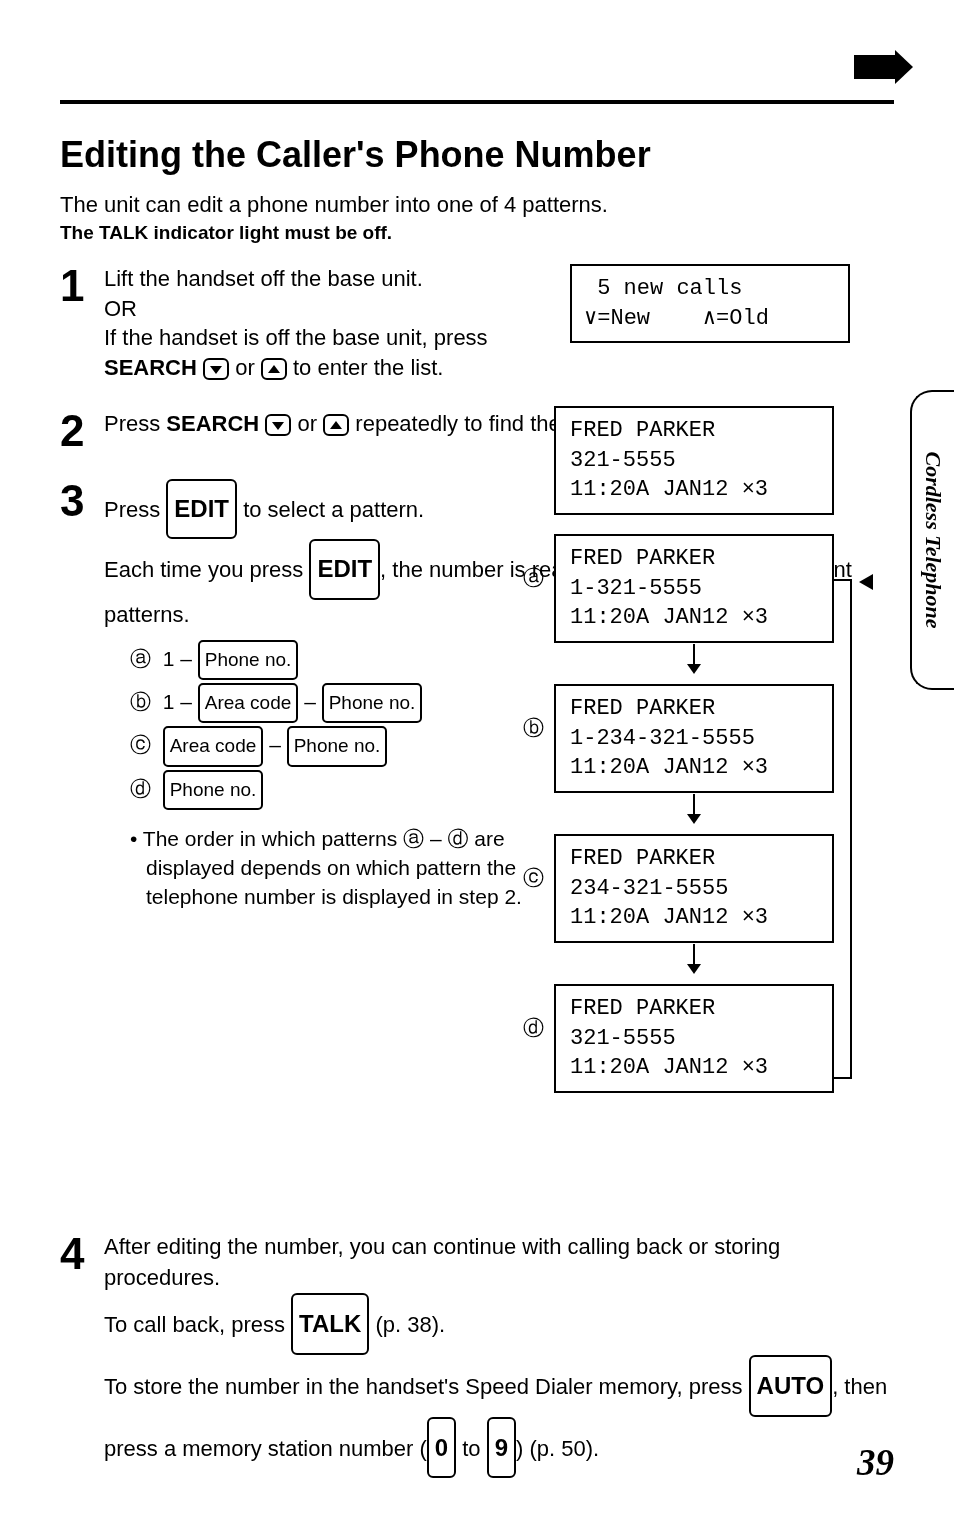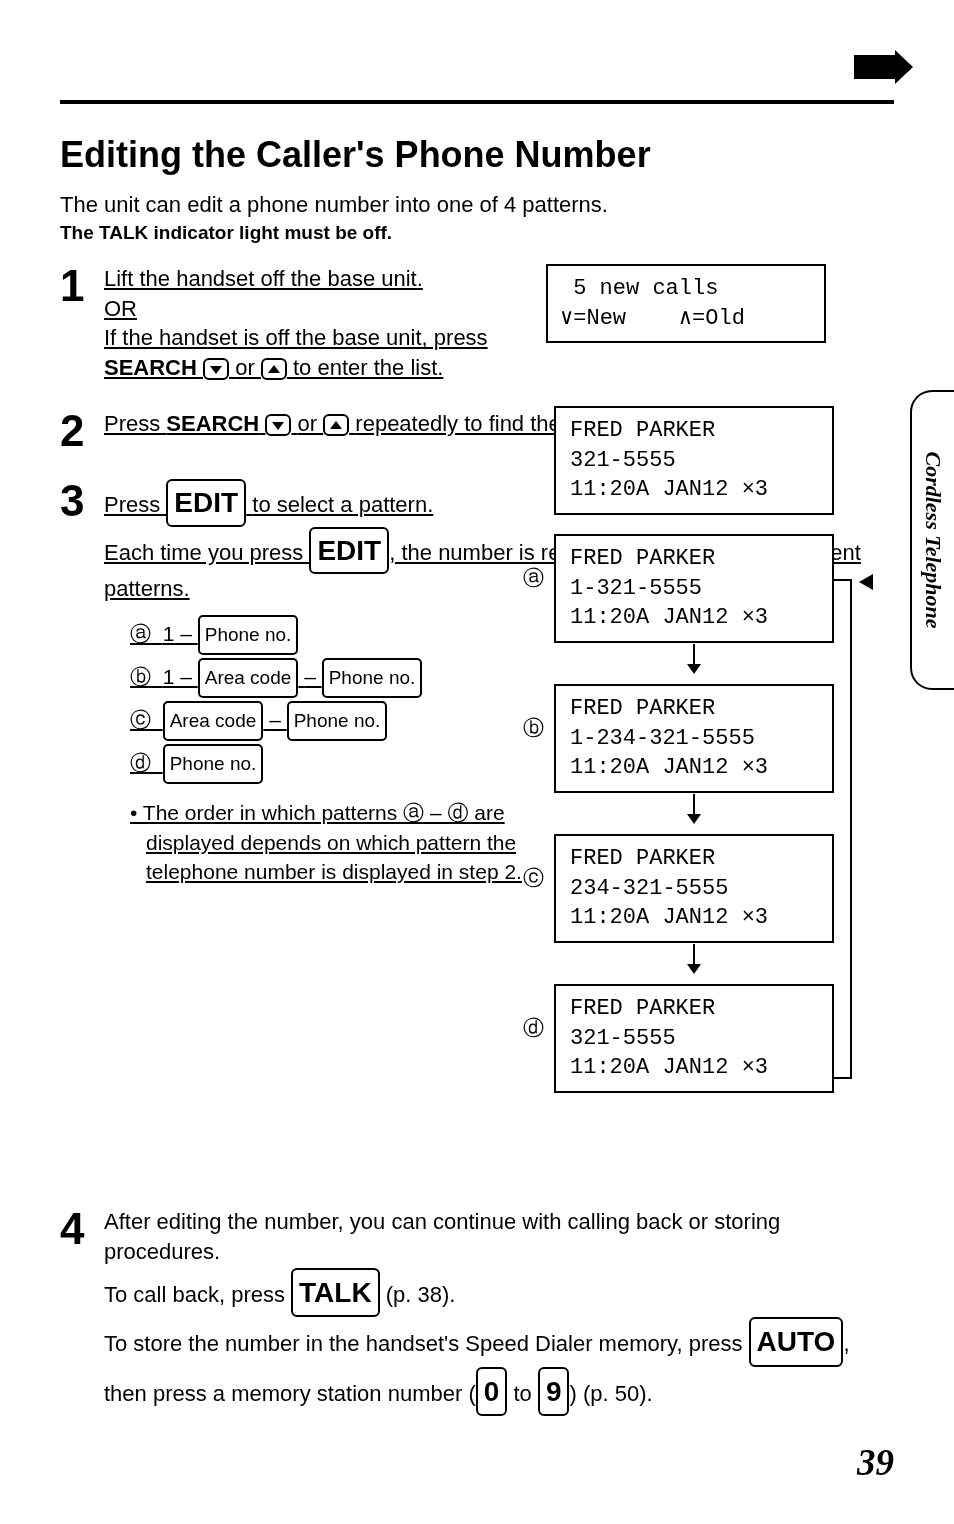--- a/index.html
+++ b/index.html
@@ -57,28 +57,28 @@
     font-family: Arial, sans-serif;
     width: 44px;
     flex-shrink: 0;
     line-height: 1;
   }
   .step-body {
     flex: 1;
     font-size: 22px;
     line-height: 1.35;
   }
-  .step-body-narrow { width: 430px; text-decoration: underline; }
+  .step-body-narrow { width: 430px; }
   .key-box {
     display: inline-block;
     border: 2px solid #000;
     border-radius: 6px;
-    padding: 3px 6px;
+    padding: 12px 6px;
     font-weight: 700;
-    font-size: 28px;
+    font-size: 24px;
     vertical-align: baseline;
   }
   .key-box-small {
     display: inline-block;
     border: 2px solid #000;
     border-radius: 5px;
     padding: 0 5px;
     font-size: 19px;
   }
   .arrow-btn {
@@ -109,21 +109,21 @@
   .lcd {
     position: absolute;
     border: 2px solid #000;
     font-family: "Courier New", monospace;
     font-size: 22px;
     line-height: 1.35;
     padding: 8px 14px;
     white-space: pre;
     background: #fff;
   }
-  .lcd1 { top: 0px; right: 68px; width: 280px; padding-left: 12px; }
+  .lcd1 { top: 0px; right: 44px; width: 280px; padding-left: 12px; }
   .lcd2 { top: 142px; right: 60px; width: 280px; }
   .lcd-a { top: 270px; right: 60px; width: 280px; }
   .lcd-b { top: 420px; right: 60px; width: 280px; }
   .lcd-c { top: 570px; right: 60px; width: 280px; }
   .lcd-d { top: 720px; right: 60px; width: 280px; }
   .circ-label {
     position: absolute;
     font-size: 21px;
     font-family: Arial, sans-serif;
   }

